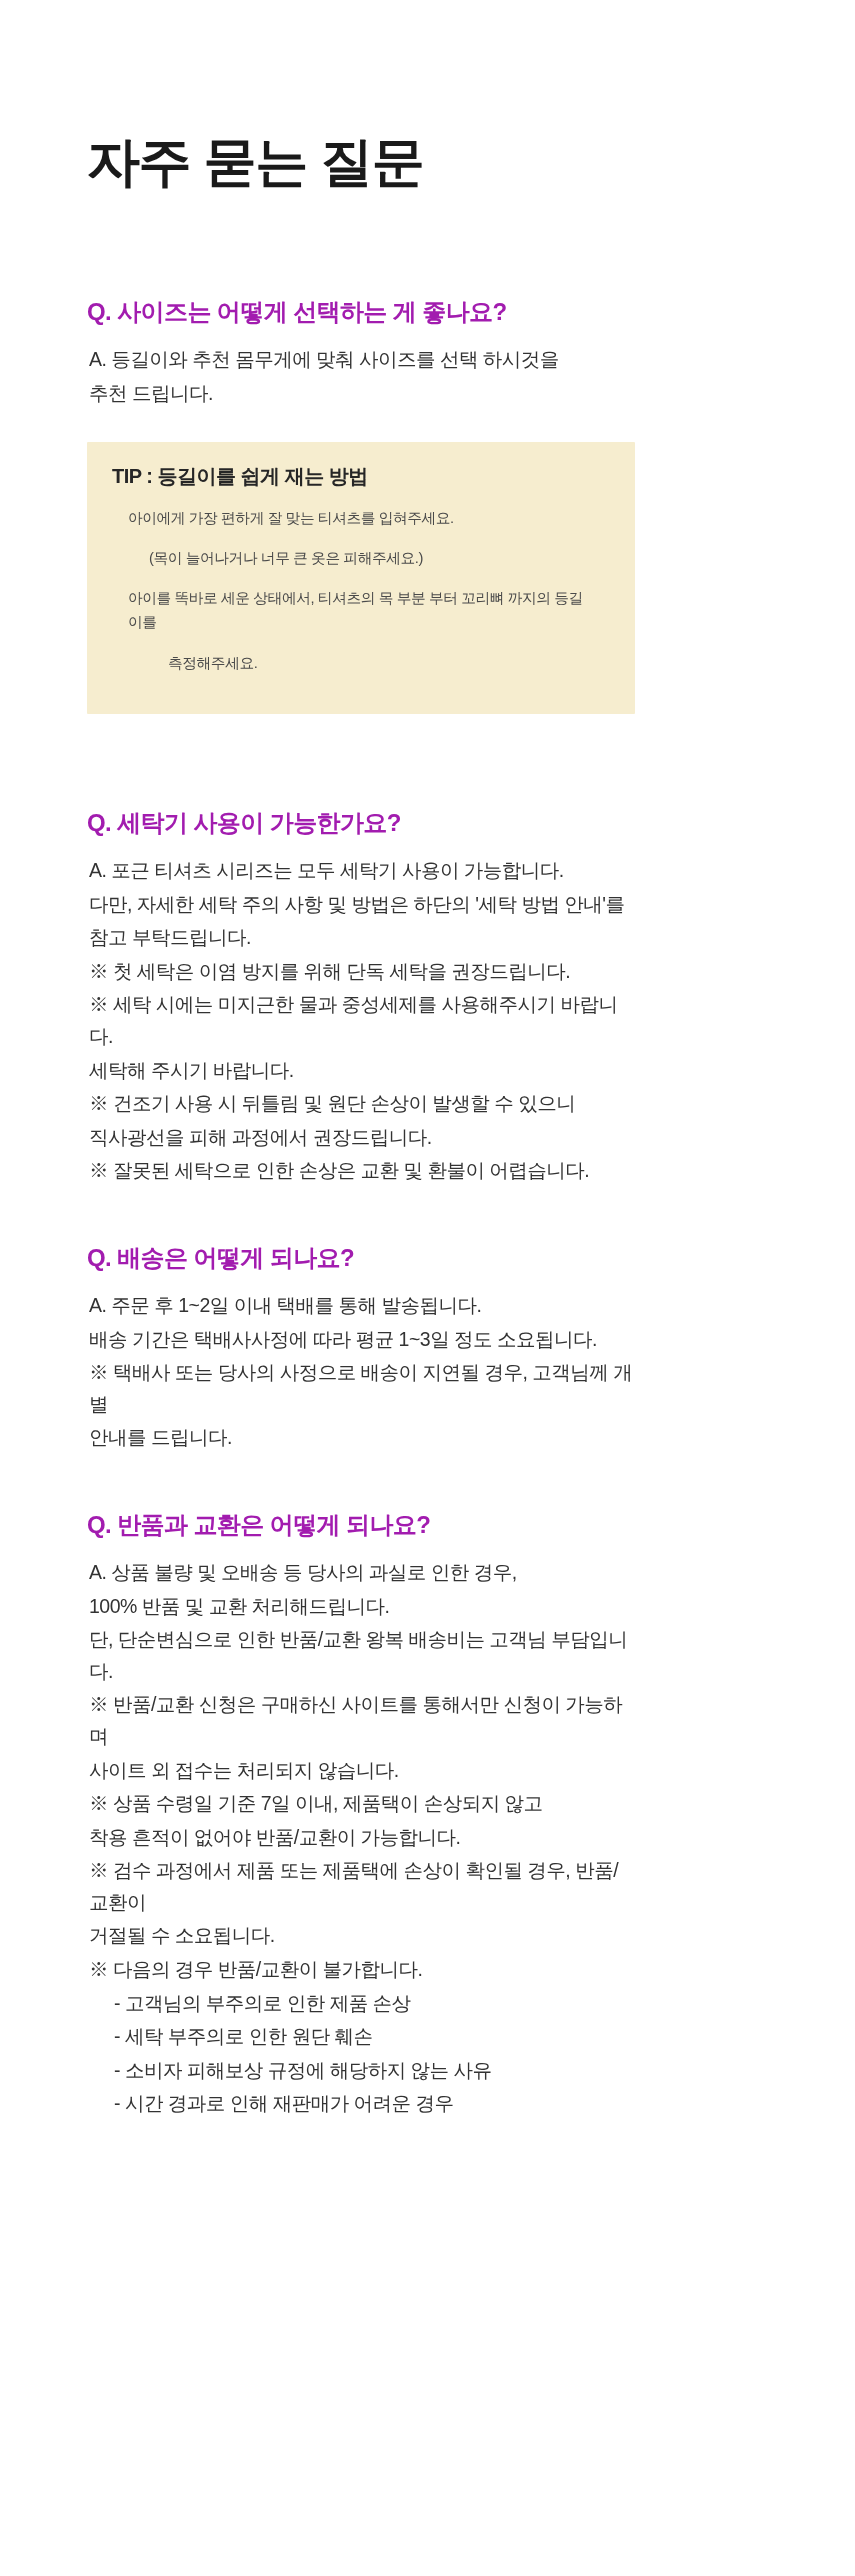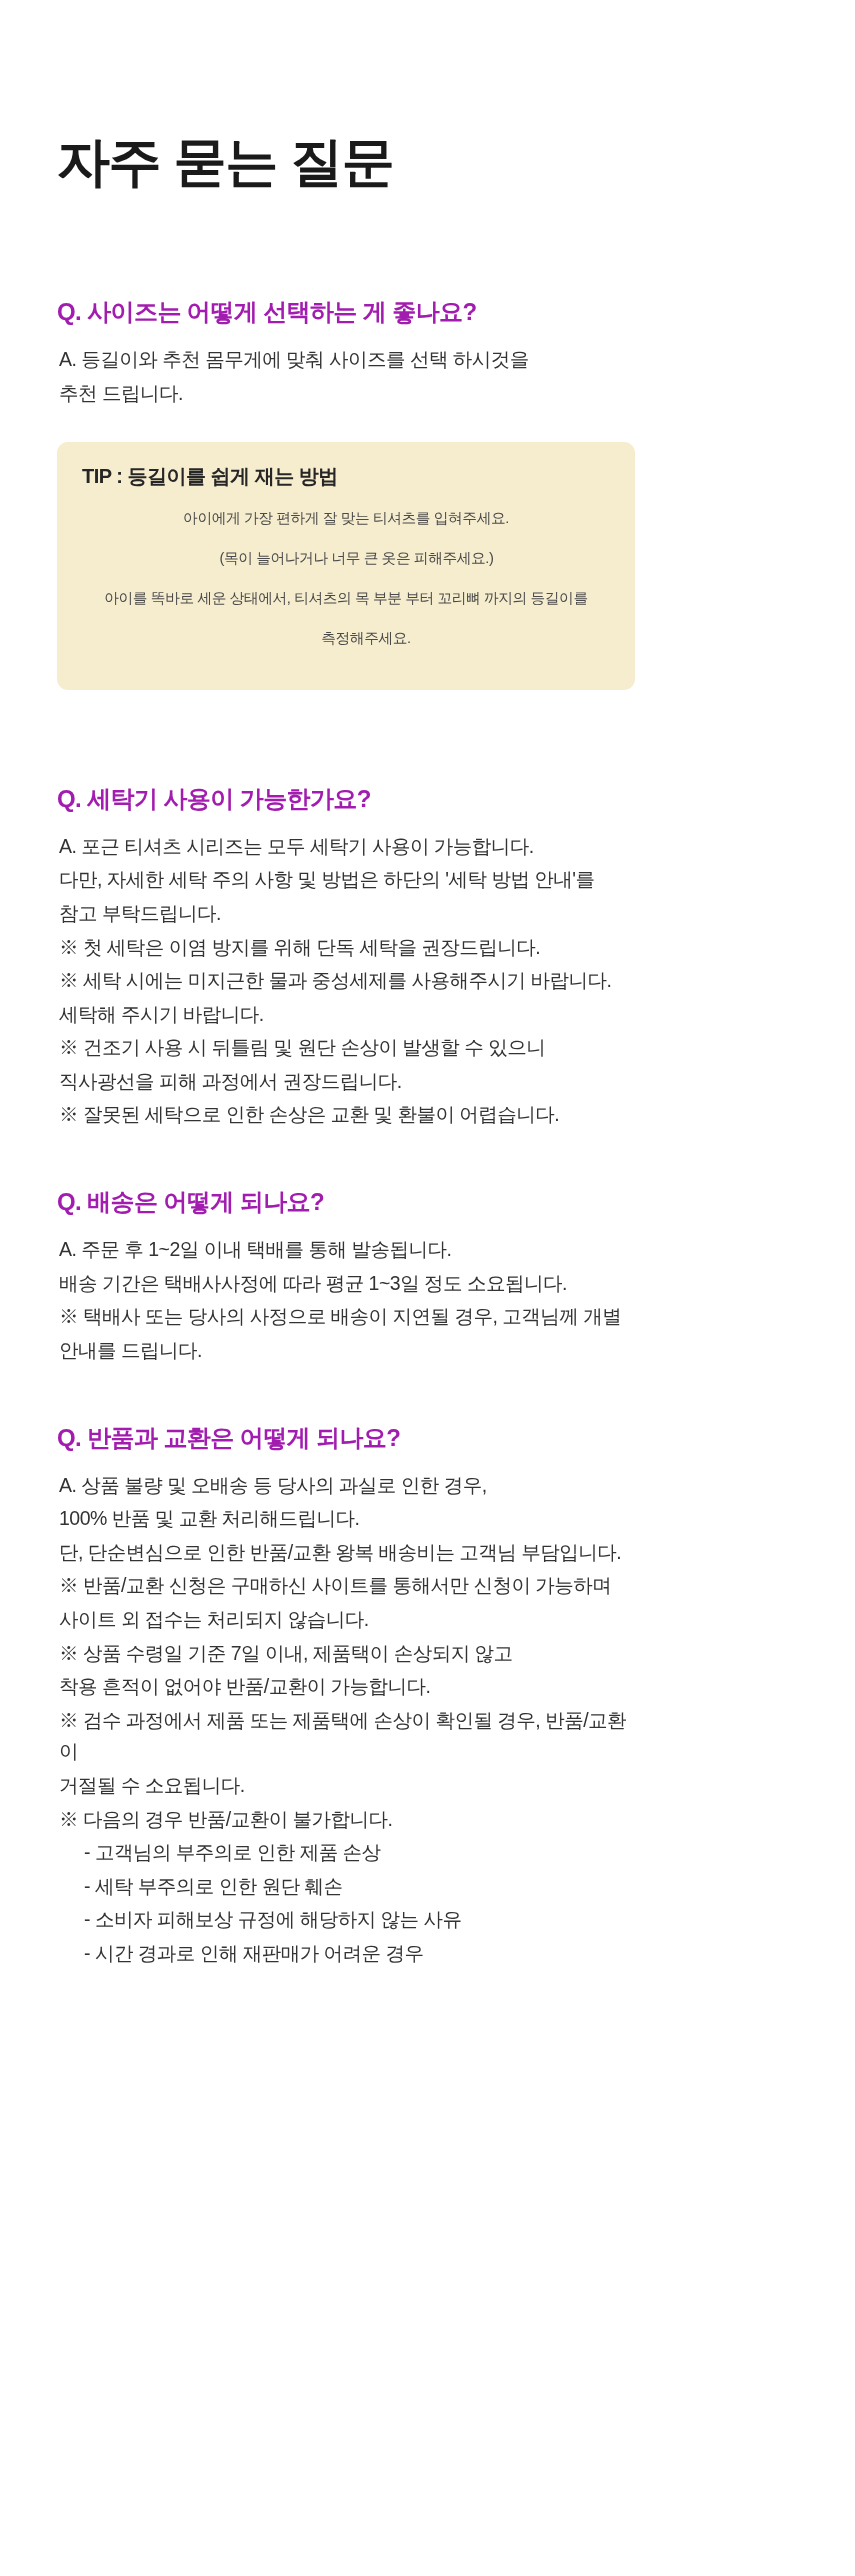--- a/index.html
+++ b/index.html
@@ -11,21 +11,21 @@
     width: 856px;
     min-height: 2576px;
     font-family: "Liberation Sans", sans-serif;
     color: #222222;
     -webkit-font-smoothing: antialiased;
   }
   .page {
     width: 692px;
     min-height: 2576px;
     box-sizing: border-box;
-    padding: 133px 57px 114px 57px;
+    padding: 133px 57px 114px 87px;
     background: #ffffff;
   }
   .faq-title {
     font-size: 53px;
     font-weight: 800;
     letter-spacing: -1.4px;
     color: #1a1a1a;
     margin: 0 0 105px 0;
     line-height: 1.1;
   }
@@ -46,38 +46,37 @@
     color: #333333;
     letter-spacing: -0.5px;
     line-height: 1.62;
     margin: 2px;
   }
   .qa-line.sub-indent {
     padding-left: 25px;
   }
   .tip-box {
     background: #f6edcf;
-    border-radius: 11px;
+    border-radius: 1px;
     padding: 21px 25px 23px 25px;
     margin: 32px 0 0 0;
   }
   .tip-title {
     font-size: 20px;
     font-weight: 700;
     color: #262626;
     letter-spacing: -0.5px;
     margin: 0 0 13.3px 0;
   }
   .tip-line {
     font-size: 14.7px;
     color: #4a4a4a;
     letter-spacing: -0.4px;
     line-height: 1.65;
     margin: 16px;
-    text-align: center;
   }
   .tip-line.pad1 {
     padding-left: 21px;
   }
   .tip-line.pad2 {
     padding-left: 40px;
   }
   .spacer-lg {
     height: 38px;
   }

